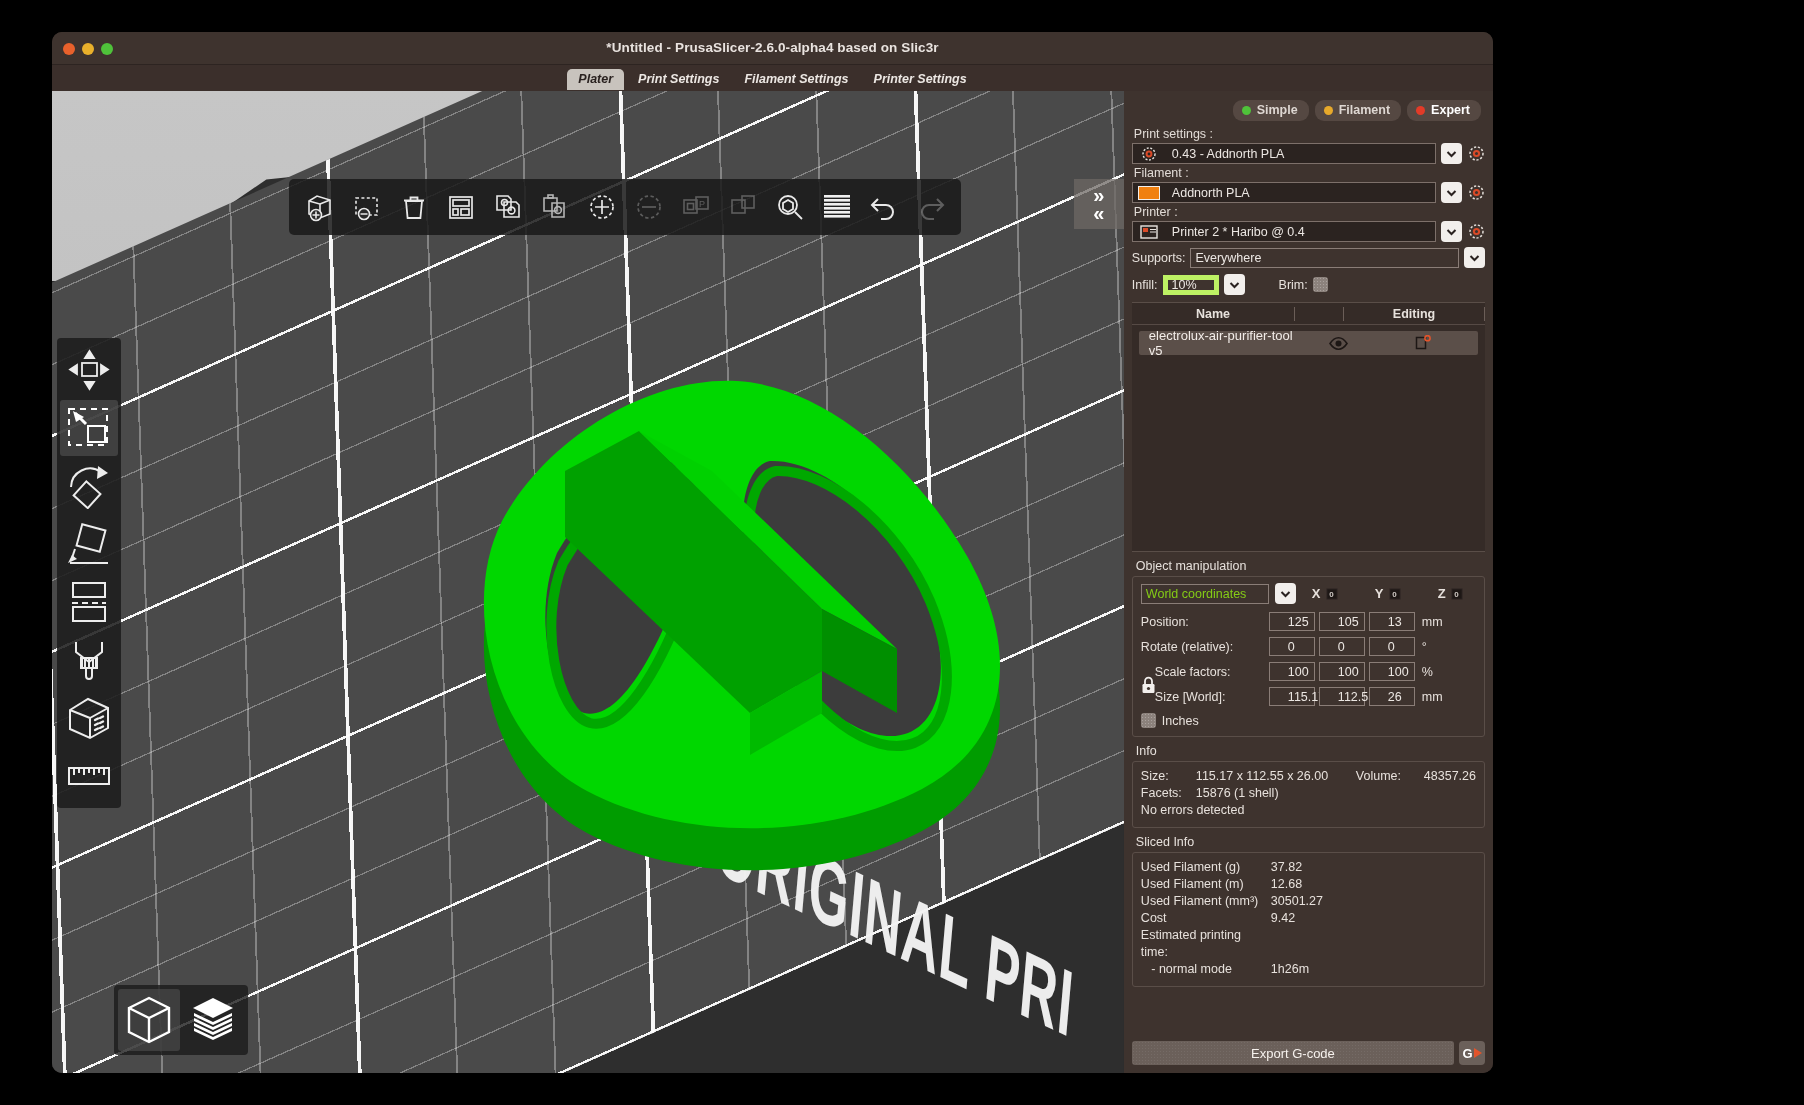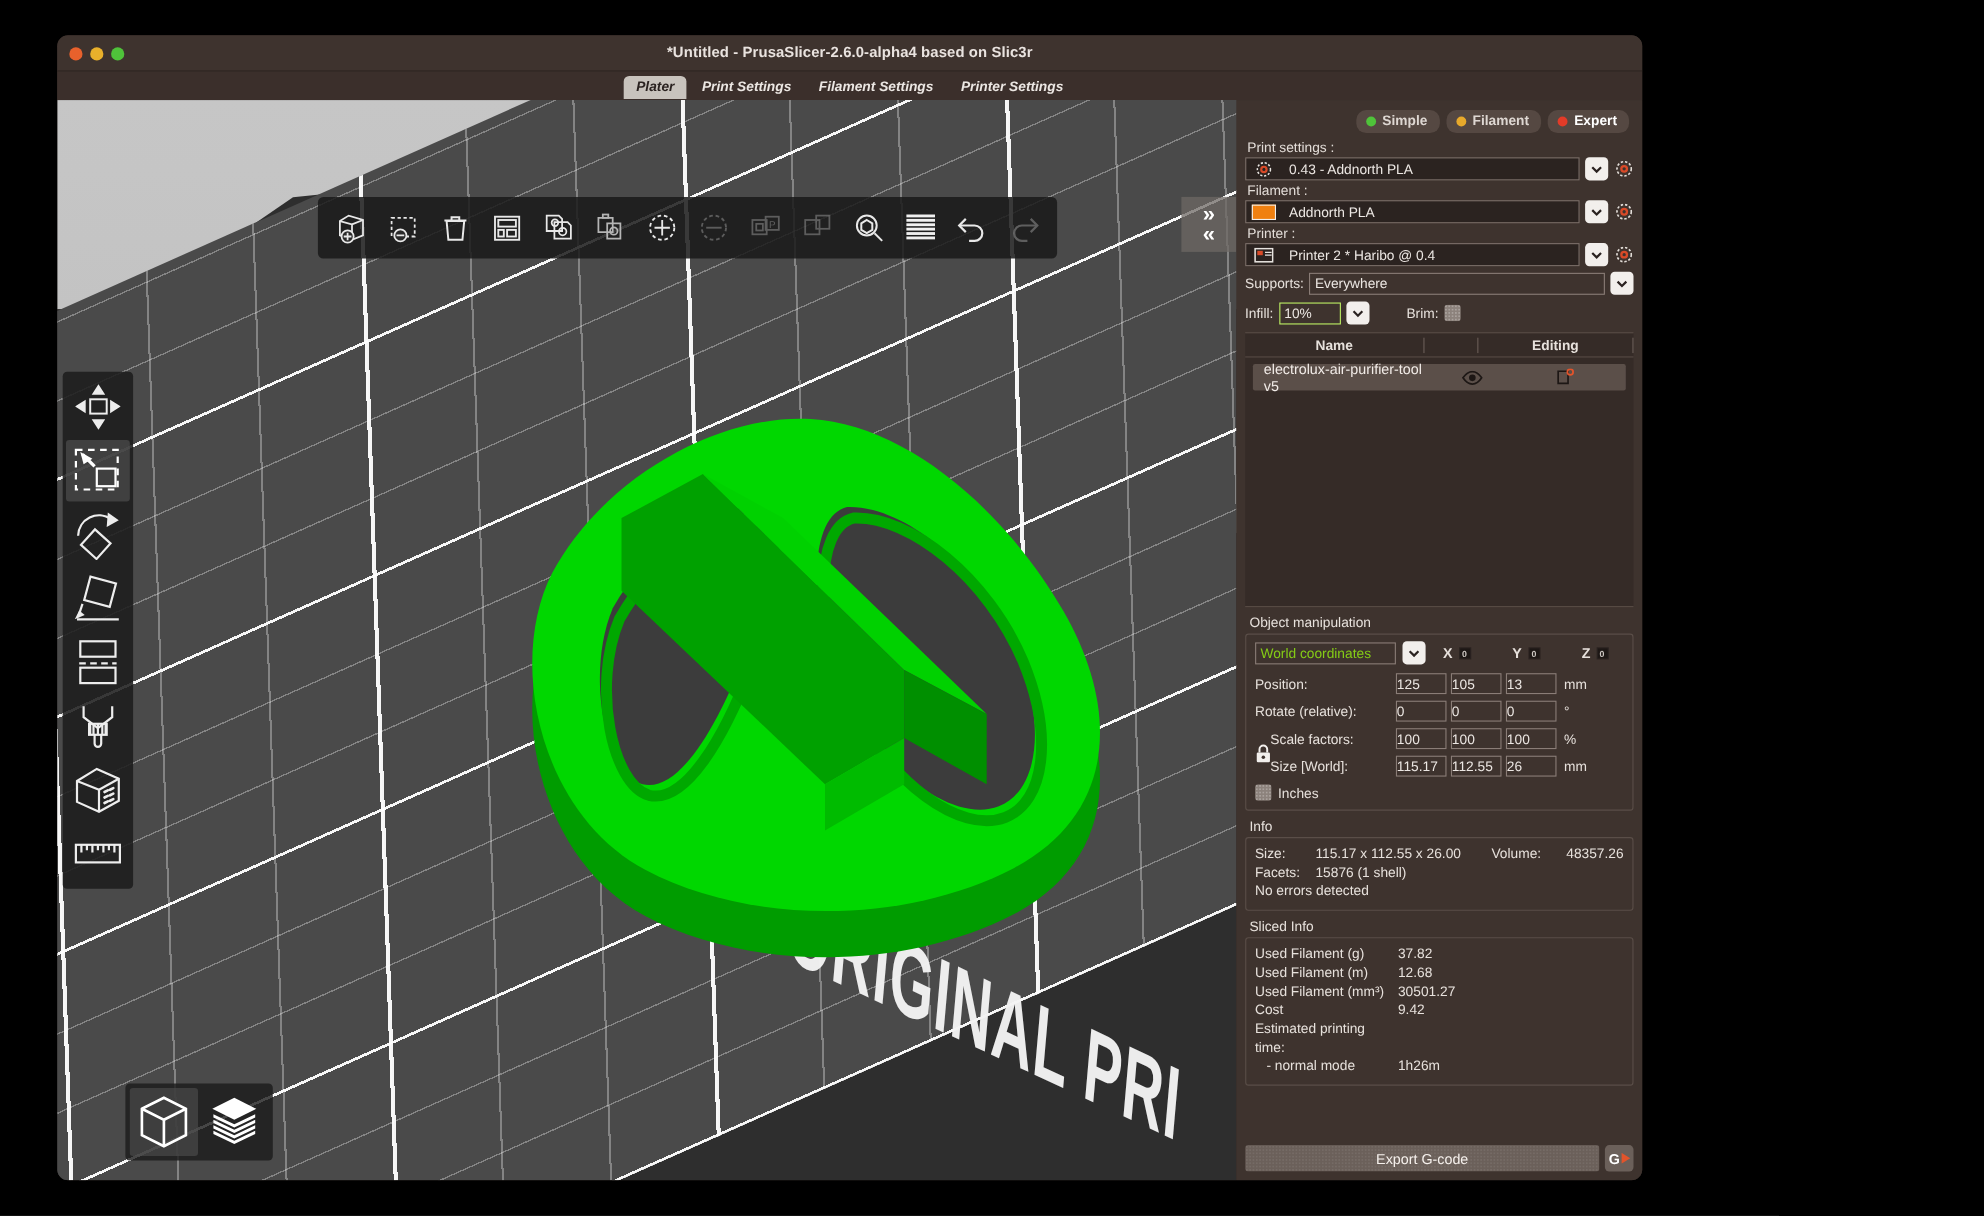--- a/index.html
+++ b/index.html
@@ -228,21 +228,21 @@
   .gearbtn { width:18px; height:21px; display:flex;align-items:center;justify-content:center; flex:none;}
 
   .support-row { display:flex; align-items:center; gap:5px; margin-top:5px; }
   .support-row .lbl { font-size:12.5px; white-space:nowrap; }
   .support-combo {
     flex:1; height:20px; background:#3e332e; border:1px solid #8a7d77;
     display:flex; align-items:center; padding-left:4px; font-size:12.5px; color:#ece7e3;
   }
   .infill-row { display:flex; align-items:center; gap:5px; margin-top:6px; }
   .infill-combo {
-    width: 56px; height:20px; background:#3e332e; border:1px solid #bef264;
+    width: 56px; height:20px; background:#3e332e; border:5px solid #bef264;
     display:flex; align-items:center; padding-left:4px; font-size:12.5px; color:#ece7e3;
   }
   .checkbox-sq {
     width:15px;height:15px;background:#8c827c;border-radius:3px;
     background-image: radial-gradient(circle, rgba(255,255,255,.25) 1px, transparent 1px);
     background-size:3px 3px;
   }
 
   
   #objlist {
@@ -281,21 +281,21 @@
     display:flex;align-items:center; padding-left:4px; font-size:12.5px; color:#84cc16;
   }
   .axis-head { display:flex; align-items:center; gap:4px; font-weight:bold; font-size:13px; }
   .axis-icn { width:14px;height:14px; }
 
   .om-row { display:flex; align-items:center; height:23px; margin-bottom:2px; }
   .om-label { width:128px; font-size:12.5px; }
   .om-label.ind { padding-left:14px; width:128px;}
   .numfield {
     width: 46px; height:19px; background:#3e332e; border:1px solid #8a7d77;
-    color:#ece7e3; font-size:12.5px; padding-left:0;
+    color:#ece7e3; font-size:12.5px; padding-left:18px;
     display:flex; align-items:center; margin-right:4px;
   }
   .unit { font-size:12.5px; margin-left:3px; }
   .inches-row { display:flex; align-items:center; gap:6px; margin-top:5px; }
 
   
   .inforow { display:flex; font-size:12.5px; line-height:17px; }
   .inforow .k { width: 55px; }
   .inforow .v { }
   .slicedrow { display:flex; font-size:12.5px; line-height:17px; }

